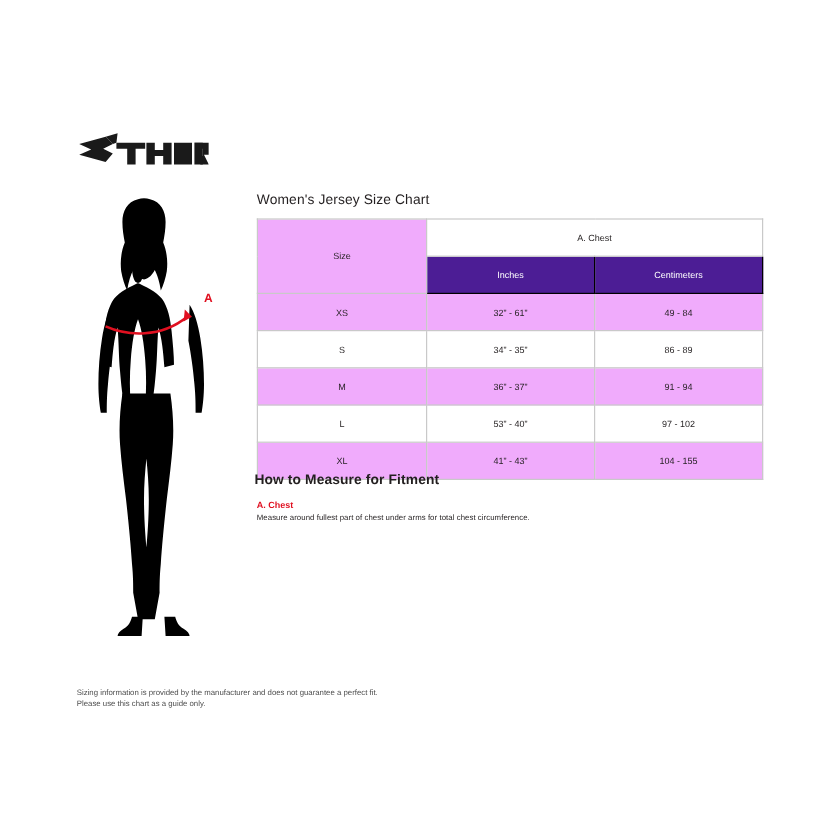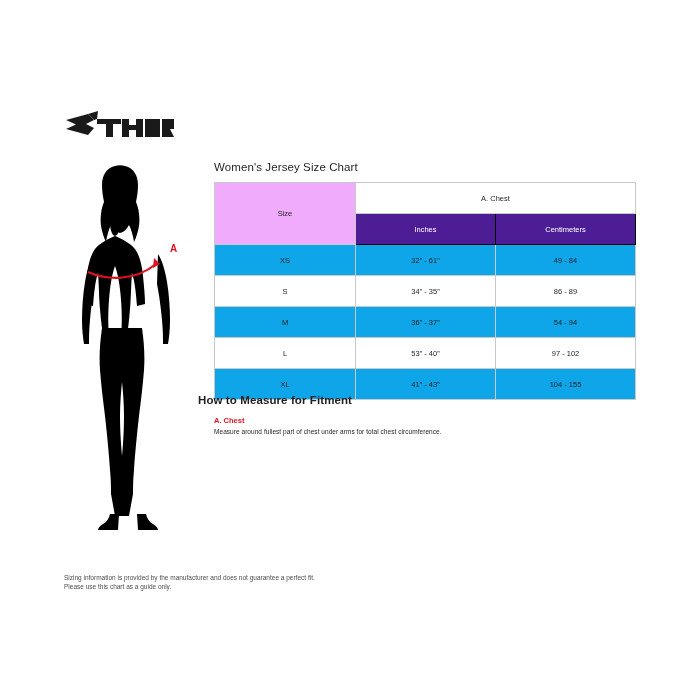--- a/index.html
+++ b/index.html
@@ -47,21 +47,21 @@
     position: absolute;
     left: 214px;
     top: 161px;
     font-size: 11.5px;
     font-weight: normal;
     color: #231f20;
     letter-spacing: 0.1px;
   }
   .measure-title {
     position: absolute;
-    left: 198px;
+    left: 212px;
     top: 394px;
     font-size: 11.5px;
     font-weight: bold;
     color: #231f20;
     letter-spacing: 0.1px;
   }
   .measure-sub {
     position: absolute;
     left: 214px;
     top: 416px;
@@ -109,21 +109,21 @@
     font-weight: bold;
     font-size: 7.5px;
     height: 48px;
   }
   .hdr-chest {
     background: #ffffff;
     font-weight: bold;
     font-size: 8.5px;
     height: 24px;
   }
-  .row-alt { background: #0ea5e9; }
+  .row-alt { background: #f0abfc; }
   .row-white { background: #ffffff; }
   .cell-size { font-weight: bold; font-size: 7.5px; }
 
   
   .footer {
     position: absolute;
     left: 64px;
     top: 573px;
     font-size: 6.5px;
     color: #4d4d4d;
@@ -199,21 +199,21 @@
         <td>49 - 84</td>
       </tr>
       <tr class="row-white">
         <td class="cell-size">S</td>
         <td>34” - 35”</td>
         <td>86 - 89</td>
       </tr>
       <tr class="row-alt">
         <td class="cell-size">M</td>
         <td>36” - 37”</td>
-        <td>54 - 94</td>
+        <td>91 - 94</td>
       </tr>
       <tr class="row-white">
         <td class="cell-size">L</td>
         <td>53” - 40”</td>
         <td>97 - 102</td>
       </tr>
       <tr class="row-alt">
         <td class="cell-size">XL</td>
         <td>41” - 43”</td>
         <td>104 - 155</td>

